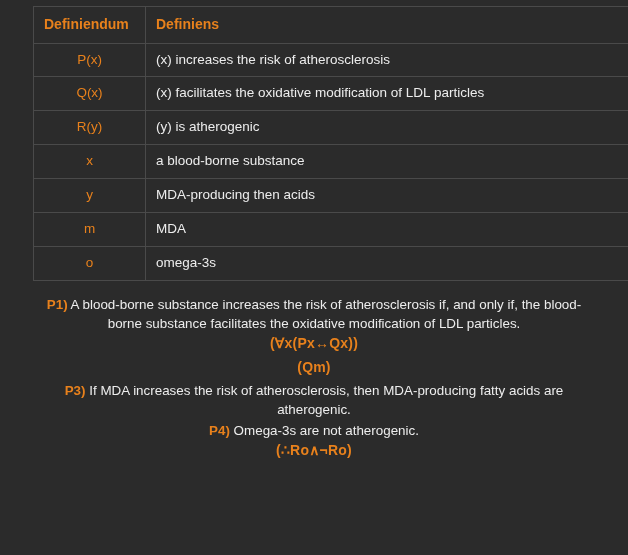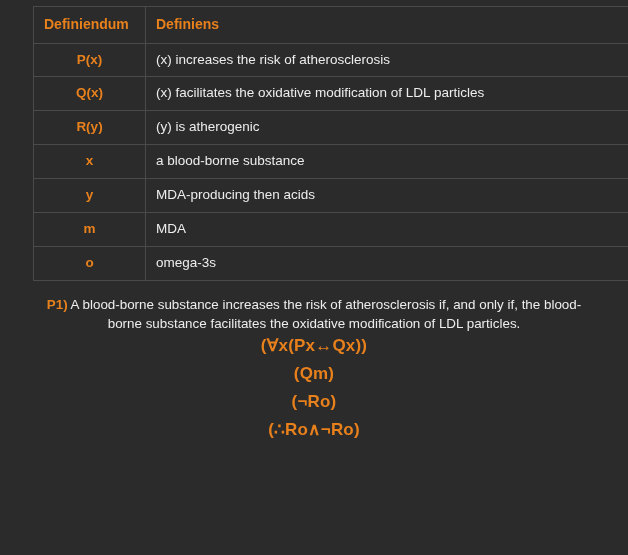--- a/index.html
+++ b/index.html
@@ -42,21 +42,21 @@
     color: #e8811c;
     font-weight: bold;
     text-align: left;
     background: #2b2b2b;
     font-size: 14px;
     padding-top: 9px;
     padding-bottom: 9px;
   }
   table.legend td.sym {
     color: #e8811c;
-    font-weight: bold;
+    font-weight: normal;
     text-align: center;
     font-size: 13.5px;
   }
   table.legend td.def {
     color: #ededed;
     text-align: left;
     font-weight: normal;
   }
   .argument {
     margin-top: 14px;
@@ -71,21 +71,21 @@
   }
   .lbl {
     color: #e8811c;
     font-weight: bold;
     margin-top: 32px;
   }
   .formula {
     color: #e8811c;
     font-weight: bold;
     margin: 1px 0 4px 0;
-    font-size: 17px;
+    font-size: 14px;
     letter-spacing: 0.2px;
   }
 </style>
 </head>
 <body>
 
 <div class="page">
 
   <table class="legend">
     <colgroup>
@@ -133,19 +133,26 @@
   <div class="argument">
 
     <p class="line">
       <span class="lbl">P1)</span>
       <span>A blood-borne substance increases the risk of atherosclerosis if, and only if, the blood-borne substance facilitates the oxidative modification of LDL particles.</span>
     </p>
     <p class="formula">(∀x(Px↔Qx))</p>
 
     <p class="formula">(Qm)</p>
 
+    <p class="line">
+      <span class="lbl">P3)</span>
+      <span>If MDA increases the risk of atherosclerosis, then MDA-producing fatty acids are atherogenic.</span>
+    </p>
 
-    <p class="formula">(¬Ro)</p>
+    <p class="line">
+      <span class="lbl">P4)</span>
+      <span>Omega-3s are not atherogenic.</span>
+    </p>
 
     <p class="formula">(∴Ro∧¬Ro)</p>
 
   </div>
 </div>
 
 </body></html>

